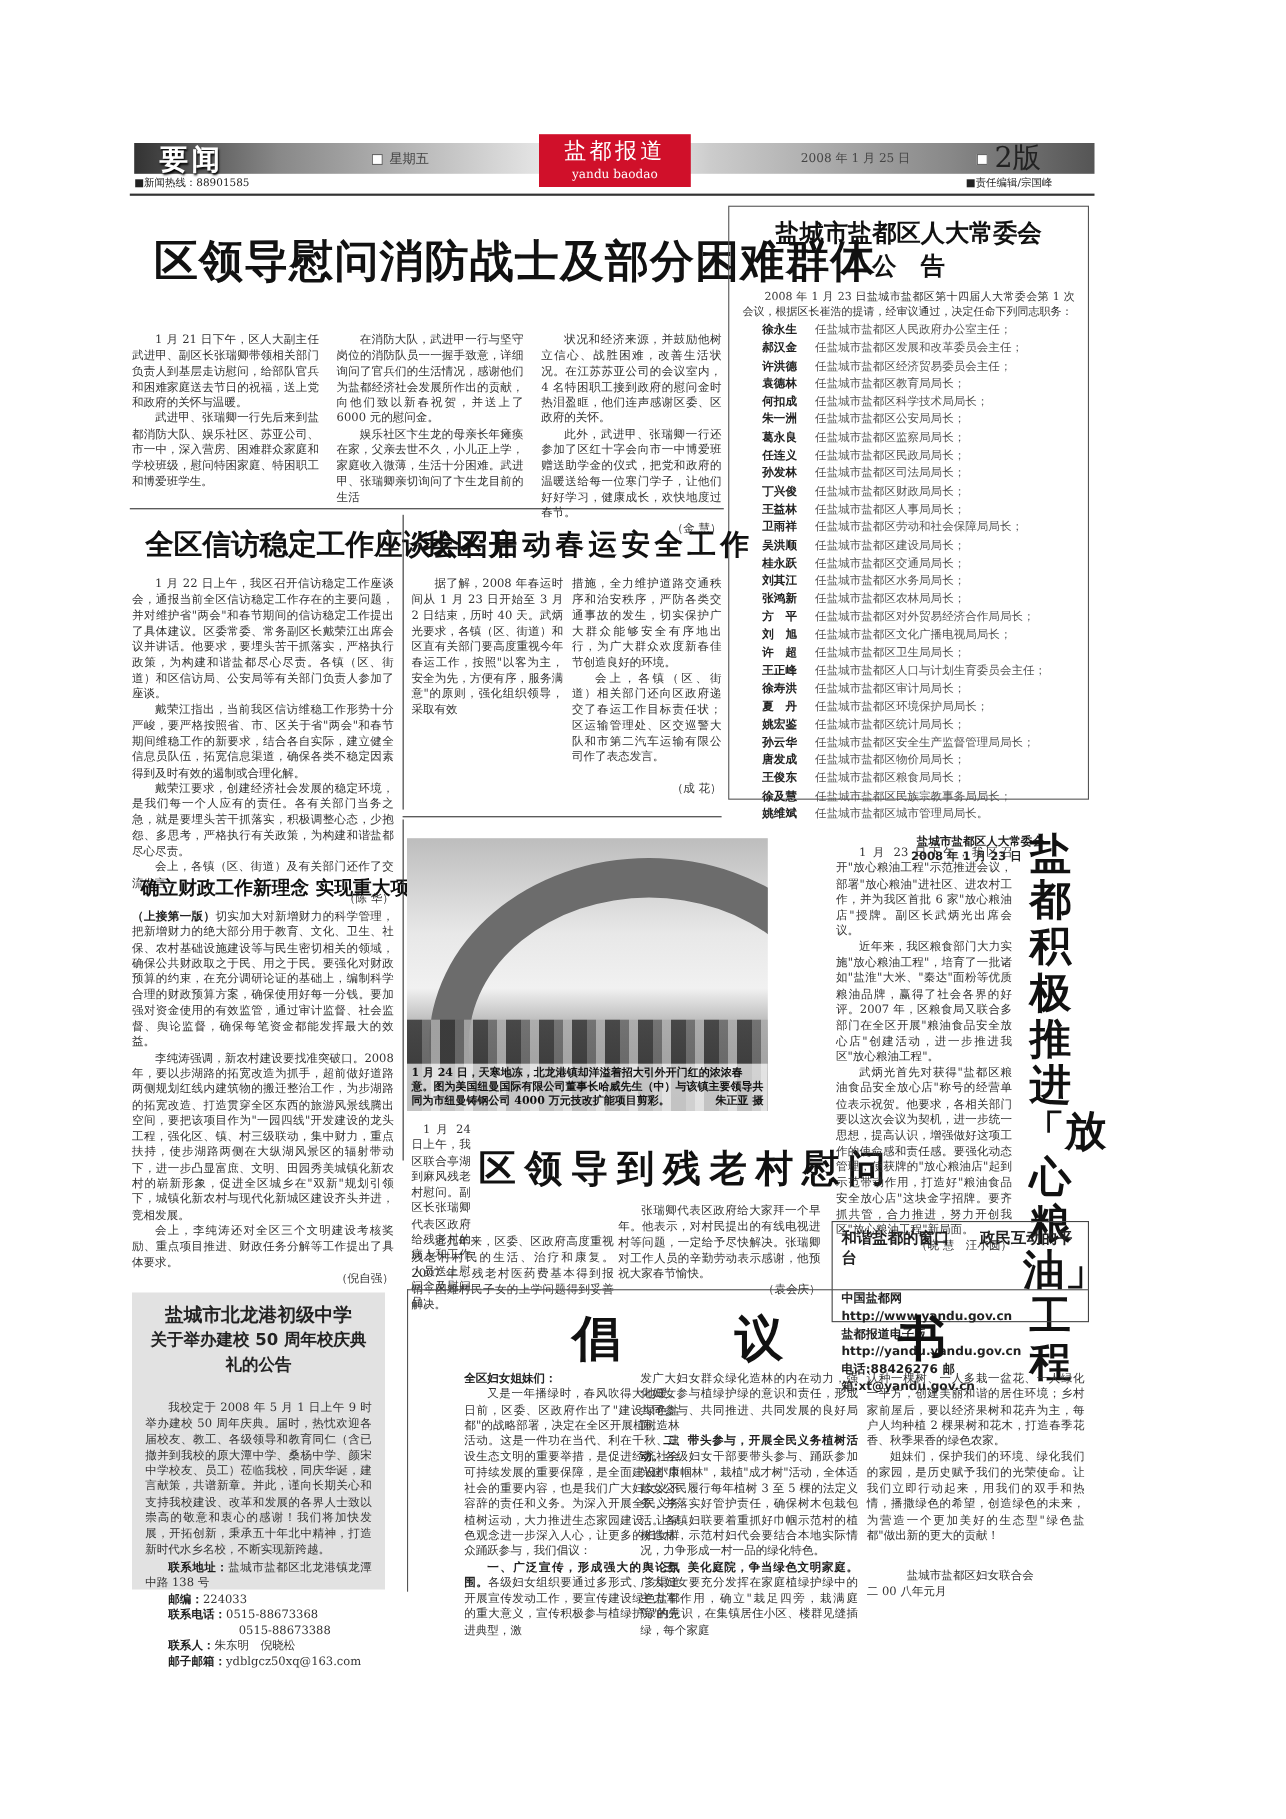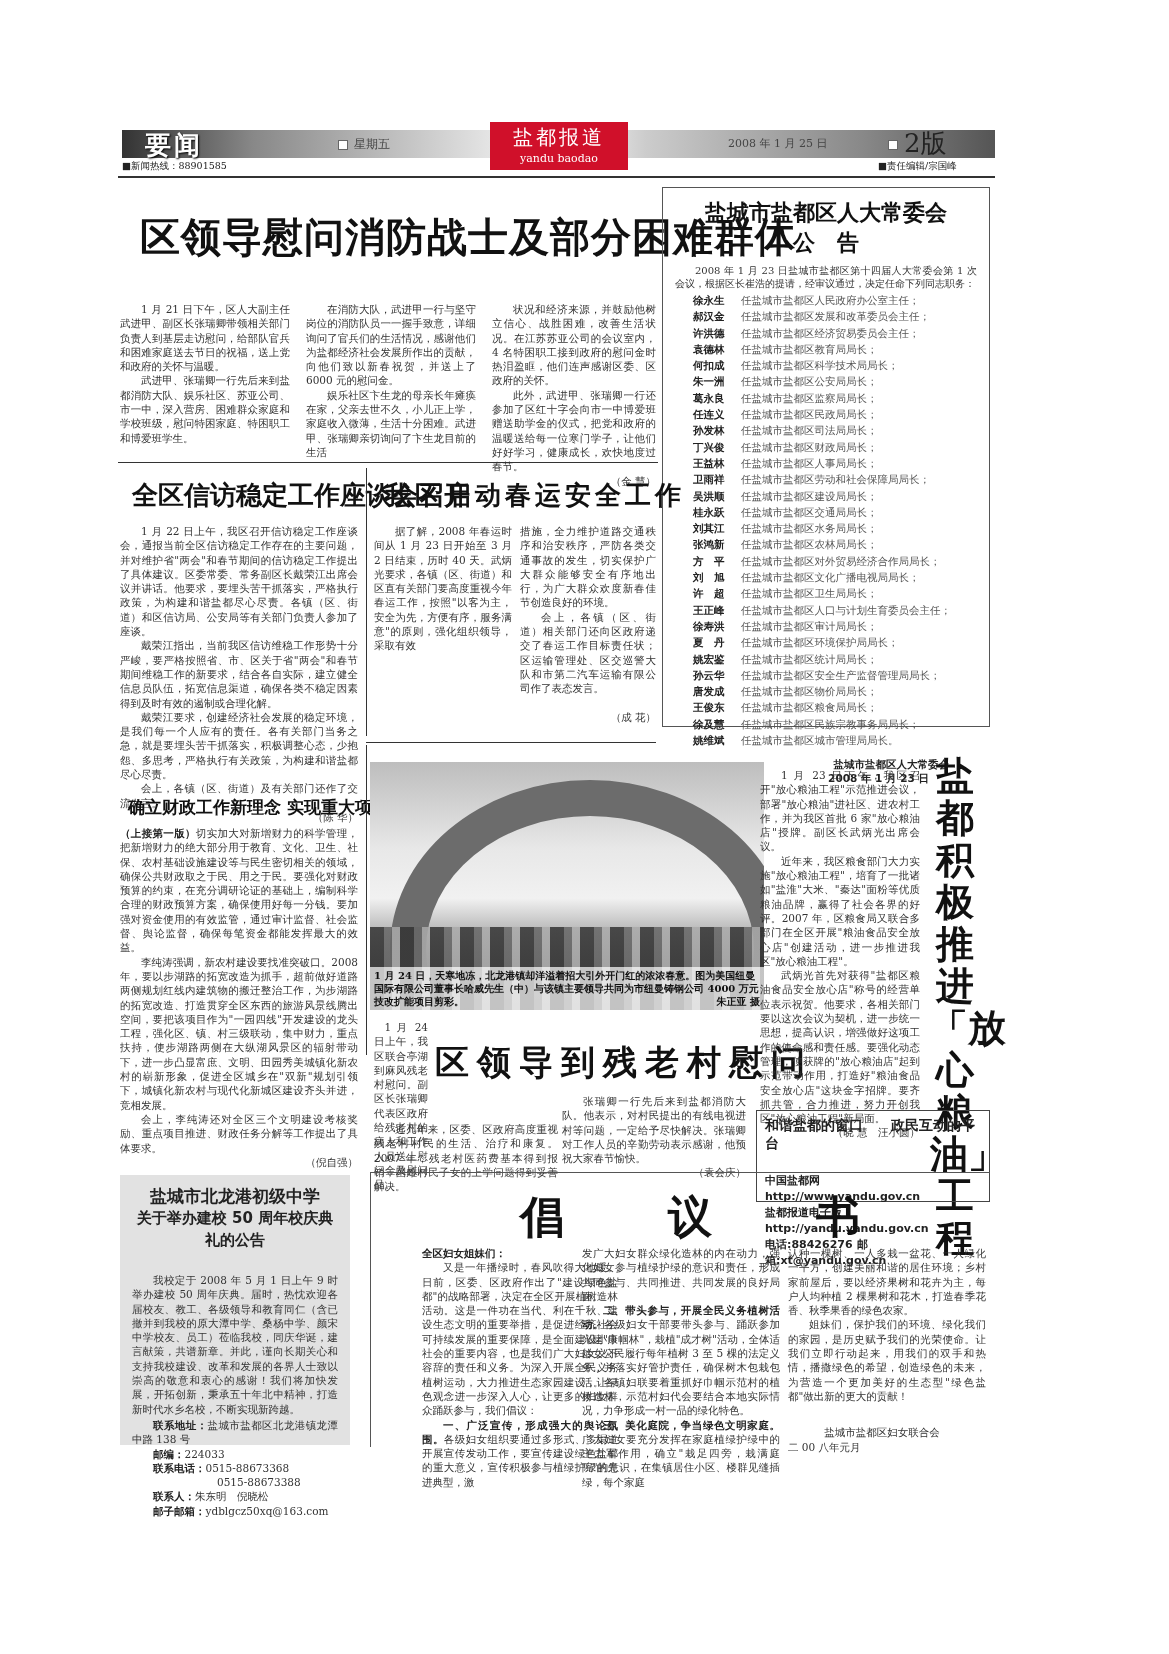--- a/index.html
+++ b/index.html
@@ -19,21 +19,21 @@
 .page{left:888px;top:126px;font-size:26px;color:#222;}
 .hotline{left:122px;top:160px;font-size:9.5px;}
 .editor{left:878px;top:160px;font-size:9.5px;}
 .rule{background:#333;}
 h1.big{font-family:"DejaVu Sans",sans-serif;font-weight:bold;color:#111;}
 .notice-box{left:662px;top:187px;width:328px;height:540px;border:1px solid #555;}
 .notice-title{font-family:"DejaVu Sans",sans-serif;font-weight:bold;font-size:22px;text-align:center;line-height:30px;color:#111;}
 .appoint{font-size:10.5px;line-height:16.3px;}
 .appoint .nm{display:inline-block;width:48px;font-weight:bold;font-family:"DejaVu Sans",sans-serif;color:#222;}
 .appoint .ps{color:#555;}
-.photo{left:370px;top:762px;width:394px;height:248px;background:linear-gradient(180deg,#bdbdbd 0%,#e8e8e8 35%,#f1f1f1 55%,#9a9a9a 75%,#444 100%);overflow:hidden;}
+.photo{left:370px;top:762px;width:328px;height:248px;background:linear-gradient(180deg,#bdbdbd 0%,#e8e8e8 35%,#f1f1f1 55%,#9a9a9a 75%,#444 100%);overflow:hidden;}
 .arch{position:absolute;left:20px;top:18px;width:400px;height:340px;border:36px solid #6c6c6c;border-radius:50%;}
 .people{position:absolute;left:0;top:165px;width:100%;height:85px;background:repeating-linear-gradient(90deg,#333 0 14px,#666 14px 22px,#aaa 22px 30px);opacity:.85;}
 .caption{position:absolute;left:0;bottom:0;width:100%;padding:2px 4px;font-size:10px;line-height:13px;color:#111;background:rgba(255,255,255,.7);font-weight:bold;}
 .vtitle{left:930px;top:755px;width:50px;font-family:"DejaVu Sans",sans-serif;font-weight:bold;font-size:38px;line-height:42px;color:#111;text-align:center;}
 .web-box{left:756px;top:1110px;width:234px;height:92px;border:1px solid #444;padding:6px 8px;}
 .school-box{left:120px;top:1175px;width:230px;height:270px;background:#e2e2e2;padding:10px 12px;}
 .pro-box{left:370px;top:1172px;width:620px;height:275px;border-top:1px solid #555;border-left:1px solid #555;}
 .bold-s{font-weight:bold;font-family:"DejaVu Sans",sans-serif;color:#222;}
 </style>
 </head>
@@ -148,21 +148,21 @@
 </div>
 
 <div class="abs txt" style="left:374px;top:1020px;width:54px;">
     <p style="text-indent:1em;">1 月 24 日上午，我区联合亭湖到麻风残老村慰问。副区长张瑞卿代表区政府给残老村的病人和工作人员送上慰问金及慰问品。</p>
   </div>
 <h1 class="abs big" style="left:435px;top:1040px;font-size:34px;letter-spacing:8px;">区领导到残老村慰问</h1>
 <div class="abs txt" style="left:374px;top:1122px;width:184px;">
   <p>近几年来，区委、区政府高度重视残老村村民的生活、治疗和康复。2007 年，残老村医药费基本得到报销，困难村民子女的上学问题得到妥善解决。</p>
 </div>
 <div class="abs txt" style="left:562px;top:1094px;width:184px;">
-  <p>张瑞卿一行先后来到盐都消防大队。他表示，对村民提出的有线电视进村等问题，一定给予尽快解决。张瑞卿对工作人员的辛勤劳动表示感谢，他预祝大家春节愉快。</p>
+  <p>张瑞卿代表区政府给大家拜一个早年。他表示，对村民提出的有线电视进村等问题，一定给予尽快解决。张瑞卿对工作人员的辛勤劳动表示感谢，他预祝大家春节愉快。</p>
   <div style="text-align:right;">（袁会庆）</div>
 </div>
 
 <div class="abs txt" style="left:760px;top:768px;width:160px;">
   <p>1 月 23 日下午，我区召开"放心粮油工程"示范推进会议，部署"放心粮油"进社区、进农村工作，并为我区首批 6 家"放心粮油店"授牌。副区长武炳光出席会议。</p>
   <p>近年来，我区粮食部门大力实施"放心粮油工程"，培育了一批诸如"盐淮"大米、"秦达"面粉等优质粮油品牌，赢得了社会各界的好评。2007 年，区粮食局又联合多部门在全区开展"粮油食品安全放心店"创建活动，进一步推进我区"放心粮油工程"。</p>
   <p>武炳光首先对获得"盐都区粮油食品安全放心店"称号的经营单位表示祝贺。他要求，各相关部门要以这次会议为契机，进一步统一思想，提高认识，增强做好这项工作的使命感和责任感。要强化动态管理，使获牌的"放心粮油店"起到示范带动作用，打造好"粮油食品安全放心店"这块金字招牌。要齐抓共管，合力推进，努力开创我区"放心粮油工程"新局面。</p>
   <div style="text-align:right;">（晓 慧　汪小圆）</div>
 </div>
 <div class="abs vtitle">盐都积极推进「放心粮油」工程</div>

